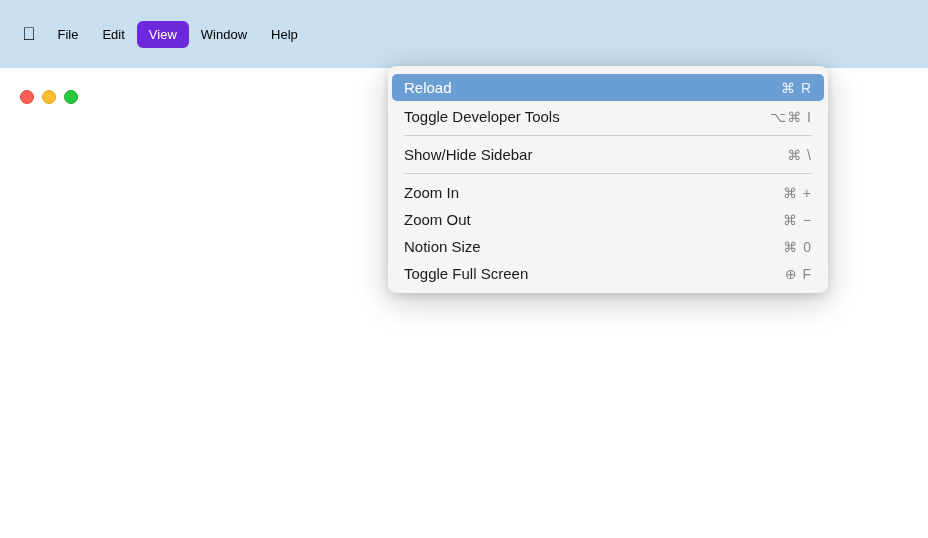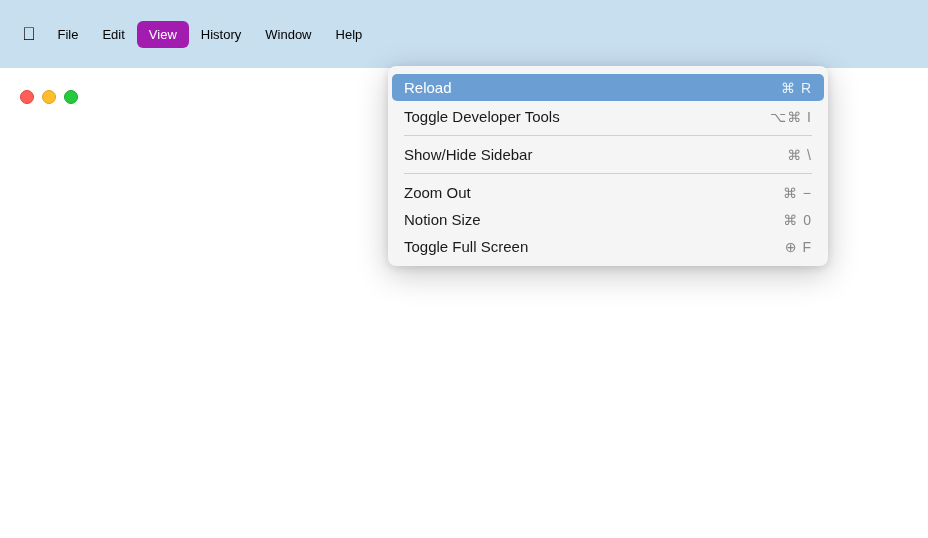--- a/index.html
+++ b/index.html
@@ -38,21 +38,21 @@
       font-size: 18px;
       padding: 6px 10px;
     }
 
     .menu-bar-item.notion {
       font-weight: 700;
       font-size: 15px;
     }
 
     .menu-bar-item.active {
-      background: #a21caf;
+      background: #6d28d9;
       color: #fff;
       border-radius: 6px;
     }
 
     
     .app-area {
       width: 100%;
       height: calc(538px - 68px);
       background: #ffffff;
       position: relative;
@@ -137,21 +137,20 @@
     }
   </style>
 </head>
 <body>
 
 <div class="menu-bar">
   <div class="menu-bar-item apple"></div>
   <div class="menu-bar-item">File</div>
   <div class="menu-bar-item">Edit</div>
   <div class="menu-bar-item active">View</div>
-  <div class="menu-bar-item">History</div>
   <div class="menu-bar-item">Window</div>
   <div class="menu-bar-item">Help</div>
 </div>
 
 <div class="app-area">
 
   <div class="traffic-lights">
     <div class="traffic-light red"></div>
     <div class="traffic-light yellow"></div>
     <div class="traffic-light green"></div>
@@ -172,20 +171,24 @@
 
     <div class="menu-separator"></div>
 
     <div class="menu-item">
       <span class="menu-item-label">Show/Hide Sidebar</span>
       <span class="menu-item-shortcut">⌘ \</span>
     </div>
 
     <div class="menu-separator"></div>
 
+    <div class="menu-item">
+      <span class="menu-item-label">Zoom In</span>
+      <span class="menu-item-shortcut">⌘ +</span>
+    </div>
 
     <div class="menu-item">
       <span class="menu-item-label">Zoom Out</span>
       <span class="menu-item-shortcut">⌘ −</span>
     </div>
 
     <div class="menu-item">
       <span class="menu-item-label">Notion Size</span>
       <span class="menu-item-shortcut">⌘ 0</span>
     </div>

